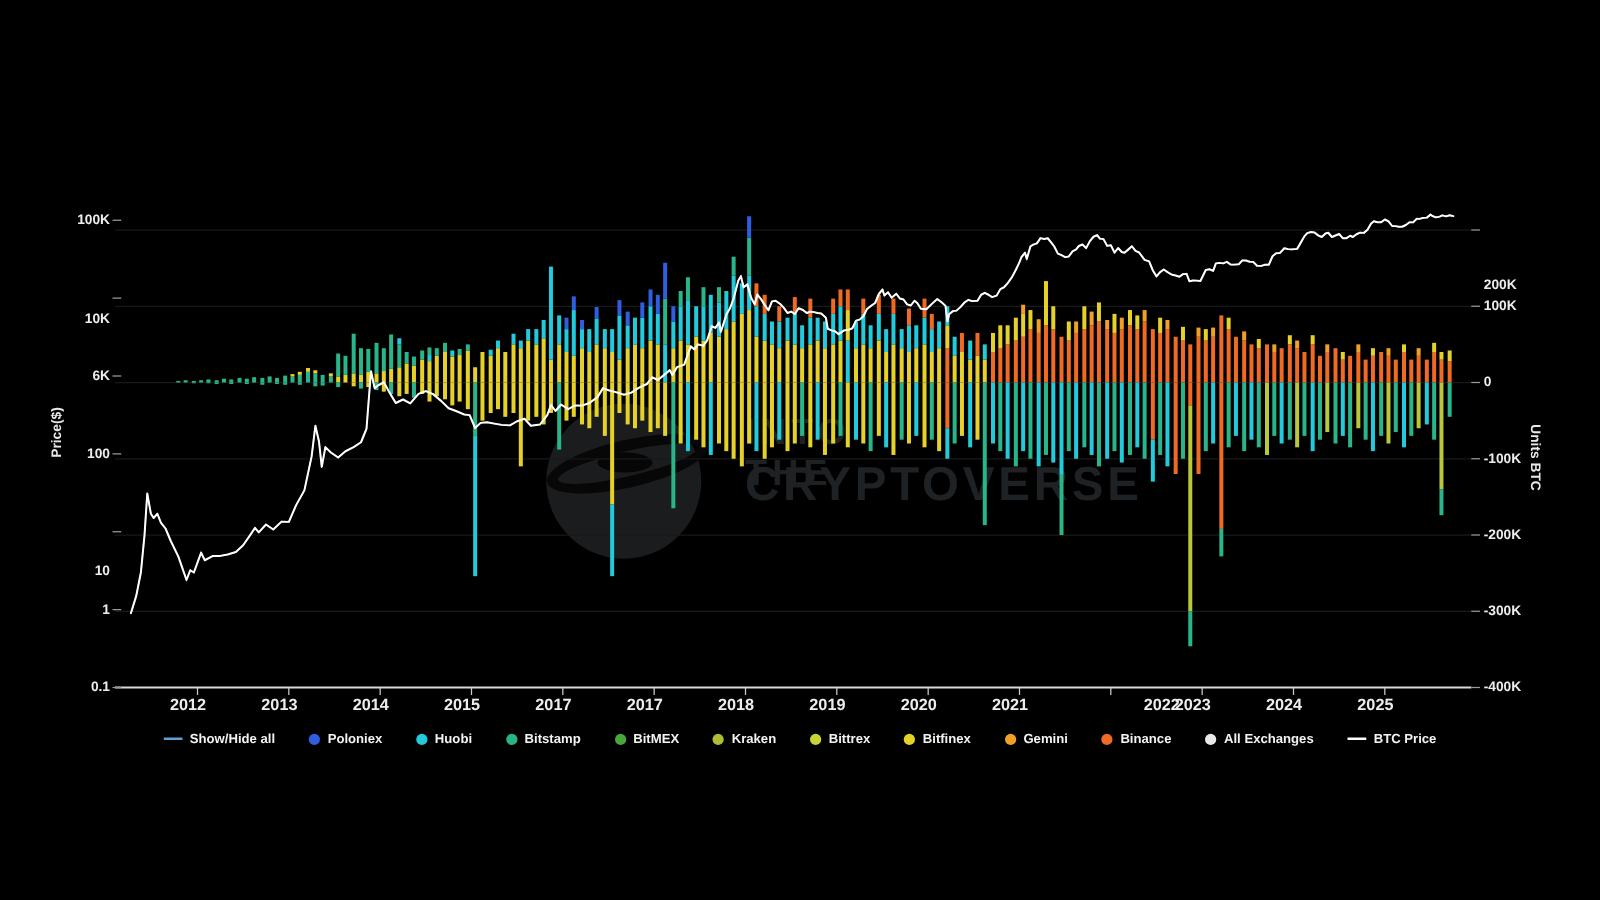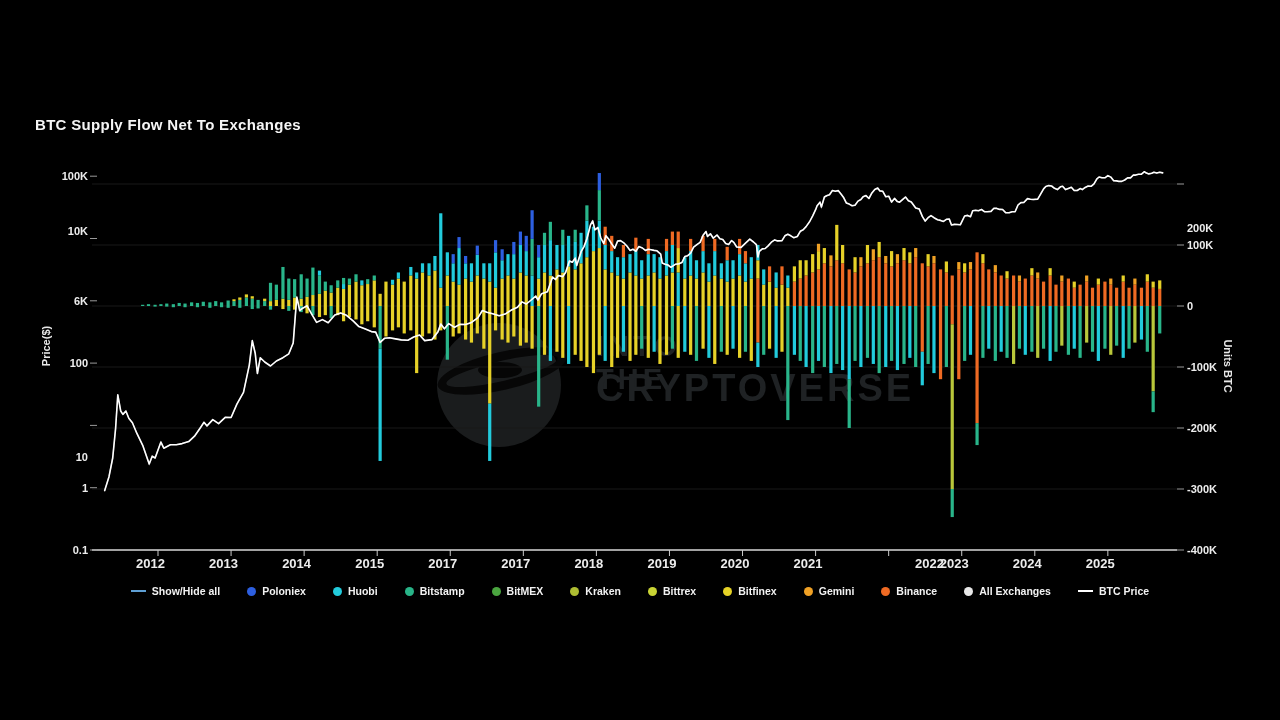--- a/index.html
+++ b/index.html
@@ -37,21 +37,20 @@
 <div class="stage">
 
   <div class="wm">
     <div class="wm-logo"></div>
     <div class="wm-ring"></div>
     <div class="wm-eye"></div>
     <div class="wm-t1">INTO THE</div>
     <div class="wm-t2">CRYPTOVERSE</div>
   </div>
 
-  <div class="title">BTC Supply Flow Net To Exchanges</div>
   <div class="axis-title axis-title-left">Price($)</div>
   <div class="axis-title axis-title-right">Units BTC</div>
 
   <svg id="chart-svg" width="1280" height="720">
       <line x1="92" y1="184" x2="1177" y2="184" stroke="#191919" stroke-width="1"></line>
       <line x1="92" y1="245" x2="1177" y2="245" stroke="#191919" stroke-width="1"></line>
       <line x1="92" y1="306" x2="1177" y2="306" stroke="#191919" stroke-width="1"></line>
       <line x1="92" y1="367" x2="1177" y2="367" stroke="#191919" stroke-width="1"></line>
       <line x1="92" y1="428" x2="1177" y2="428" stroke="#191919" stroke-width="1"></line>
       <line x1="92" y1="489" x2="1177" y2="489" stroke="#191919" stroke-width="1"></line>
@@ -597,21 +596,21 @@
       <div class="tick x" style="left: 501.33px;">2017</div>
       <div class="tick x" style="left: 574.396px;">2018</div>
       <div class="tick x" style="left: 647.462px;">2019</div>
       <div class="tick x" style="left: 720.528px;">2020</div>
       <div class="tick x" style="left: 793.594px;">2021</div>
       <div class="tick x" style="left: 915px;">2022</div>
       <div class="tick x" style="left: 939.726px;">2023</div>
       <div class="tick x" style="left: 1012.79px;">2024</div>
       <div class="tick x" style="left: 1085.86px;">2025</div>
       <div class="tick l" style="right: 1192px; top: 169.2px; width: 52px;">100K</div>
-      <div class="tick l" style="right: 1192px; top: 224px; width: 52px;">10K</div>
+      <div class="tick l" style="right: 1192px; top: 248px; width: 52px;">10K</div>
       <div class="tick l" style="right: 1192px; top: 293.8px; width: 52px;">6K</div>
       <div class="tick l" style="right: 1192px; top: 356.1px; width: 52px;">100</div>
       <div class="tick l" style="right: 1192px; top: 418.4px; width: 52px; margin-top: 32px;">10</div>
       <div class="tick l" style="right: 1192px; top: 480.7px; width: 52px;">1</div>
       <div class="tick l" style="right: 1192px; top: 543px; width: 52px;">0.1</div>
       <div class="tick r" style="left: 1187px; top: 177px; width: 50px; margin-top: 44px;">200K</div>
       <div class="tick r" style="left: 1187px; top: 238px; width: 50px;">100K</div>
       <div class="tick r" style="left: 1187px; top: 299px; width: 50px;">0</div>
       <div class="tick r" style="left: 1187px; top: 360px; width: 50px;">-100K</div>
       <div class="tick r" style="left: 1187px; top: 421px; width: 50px;">-200K</div>

